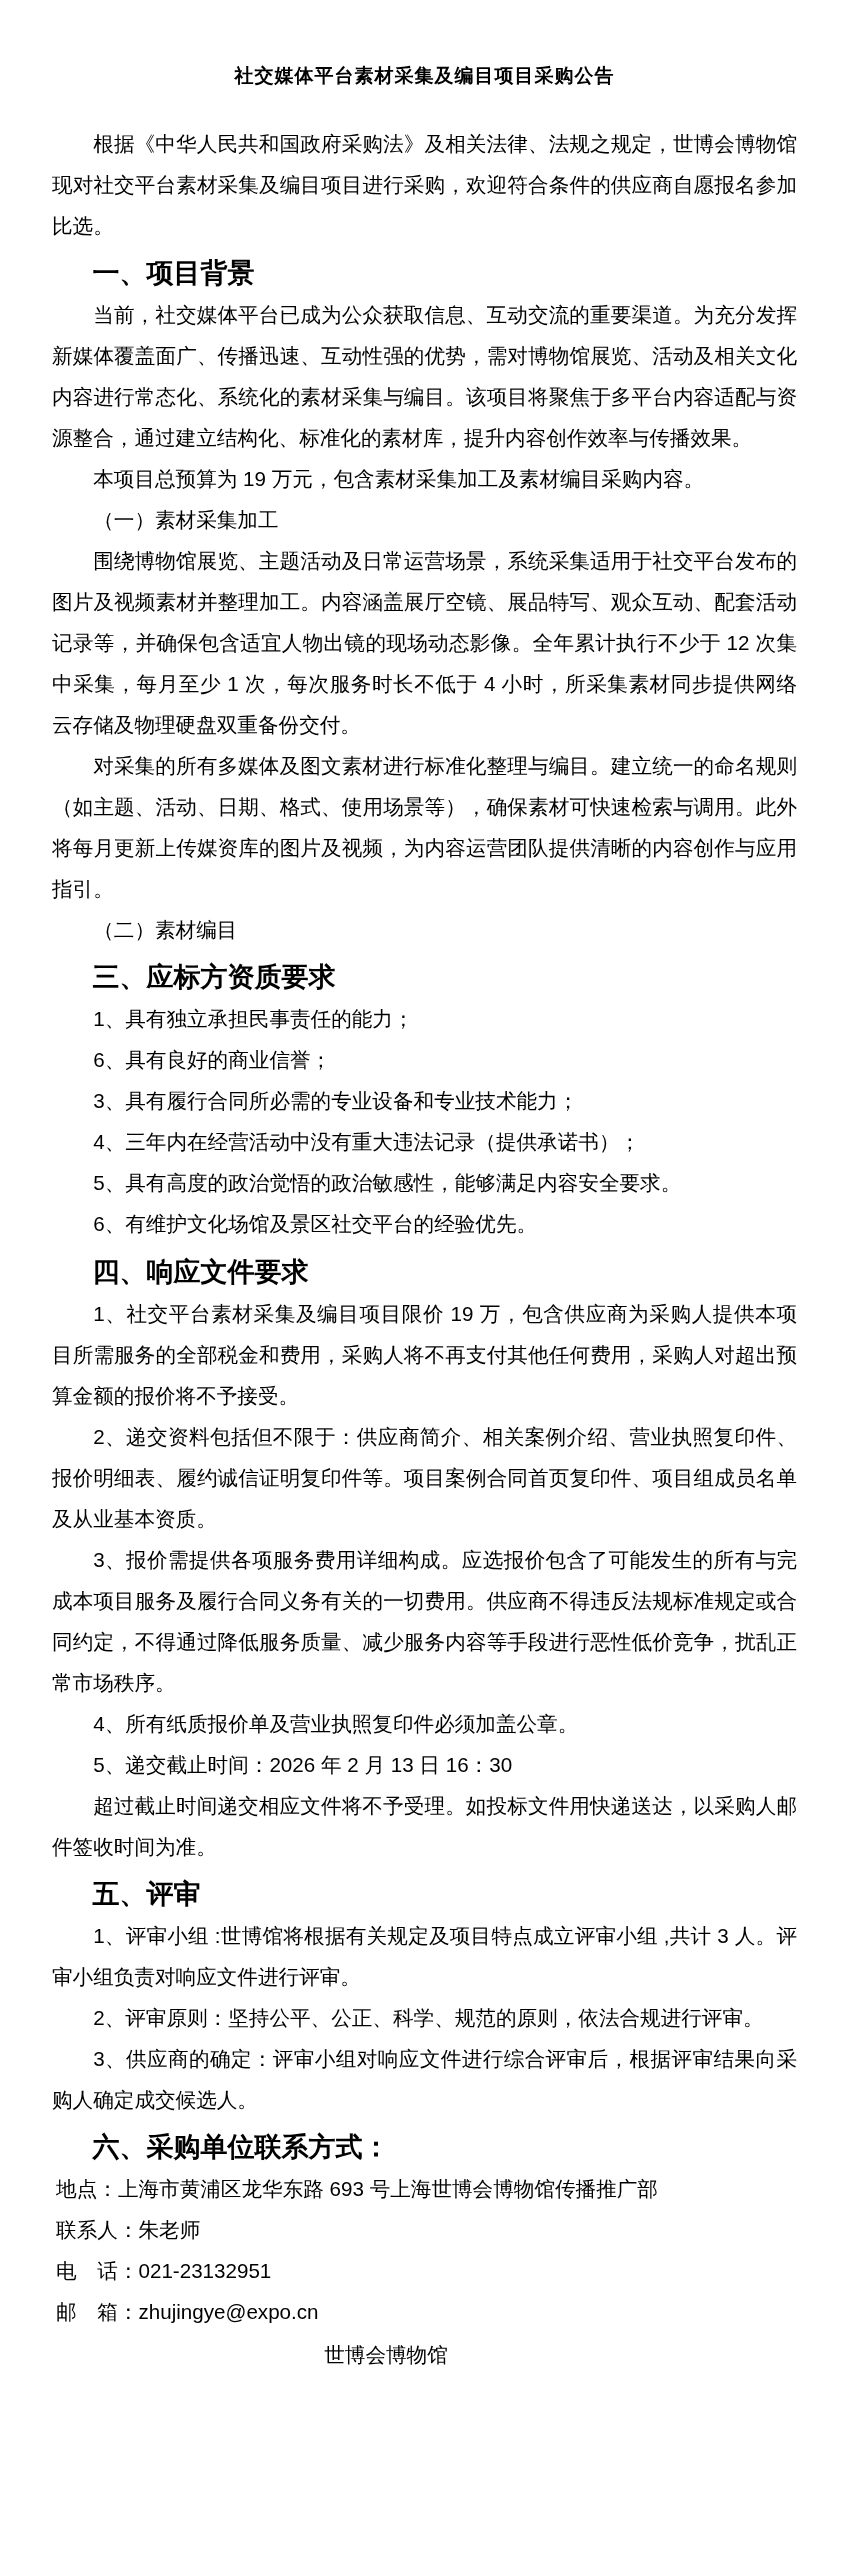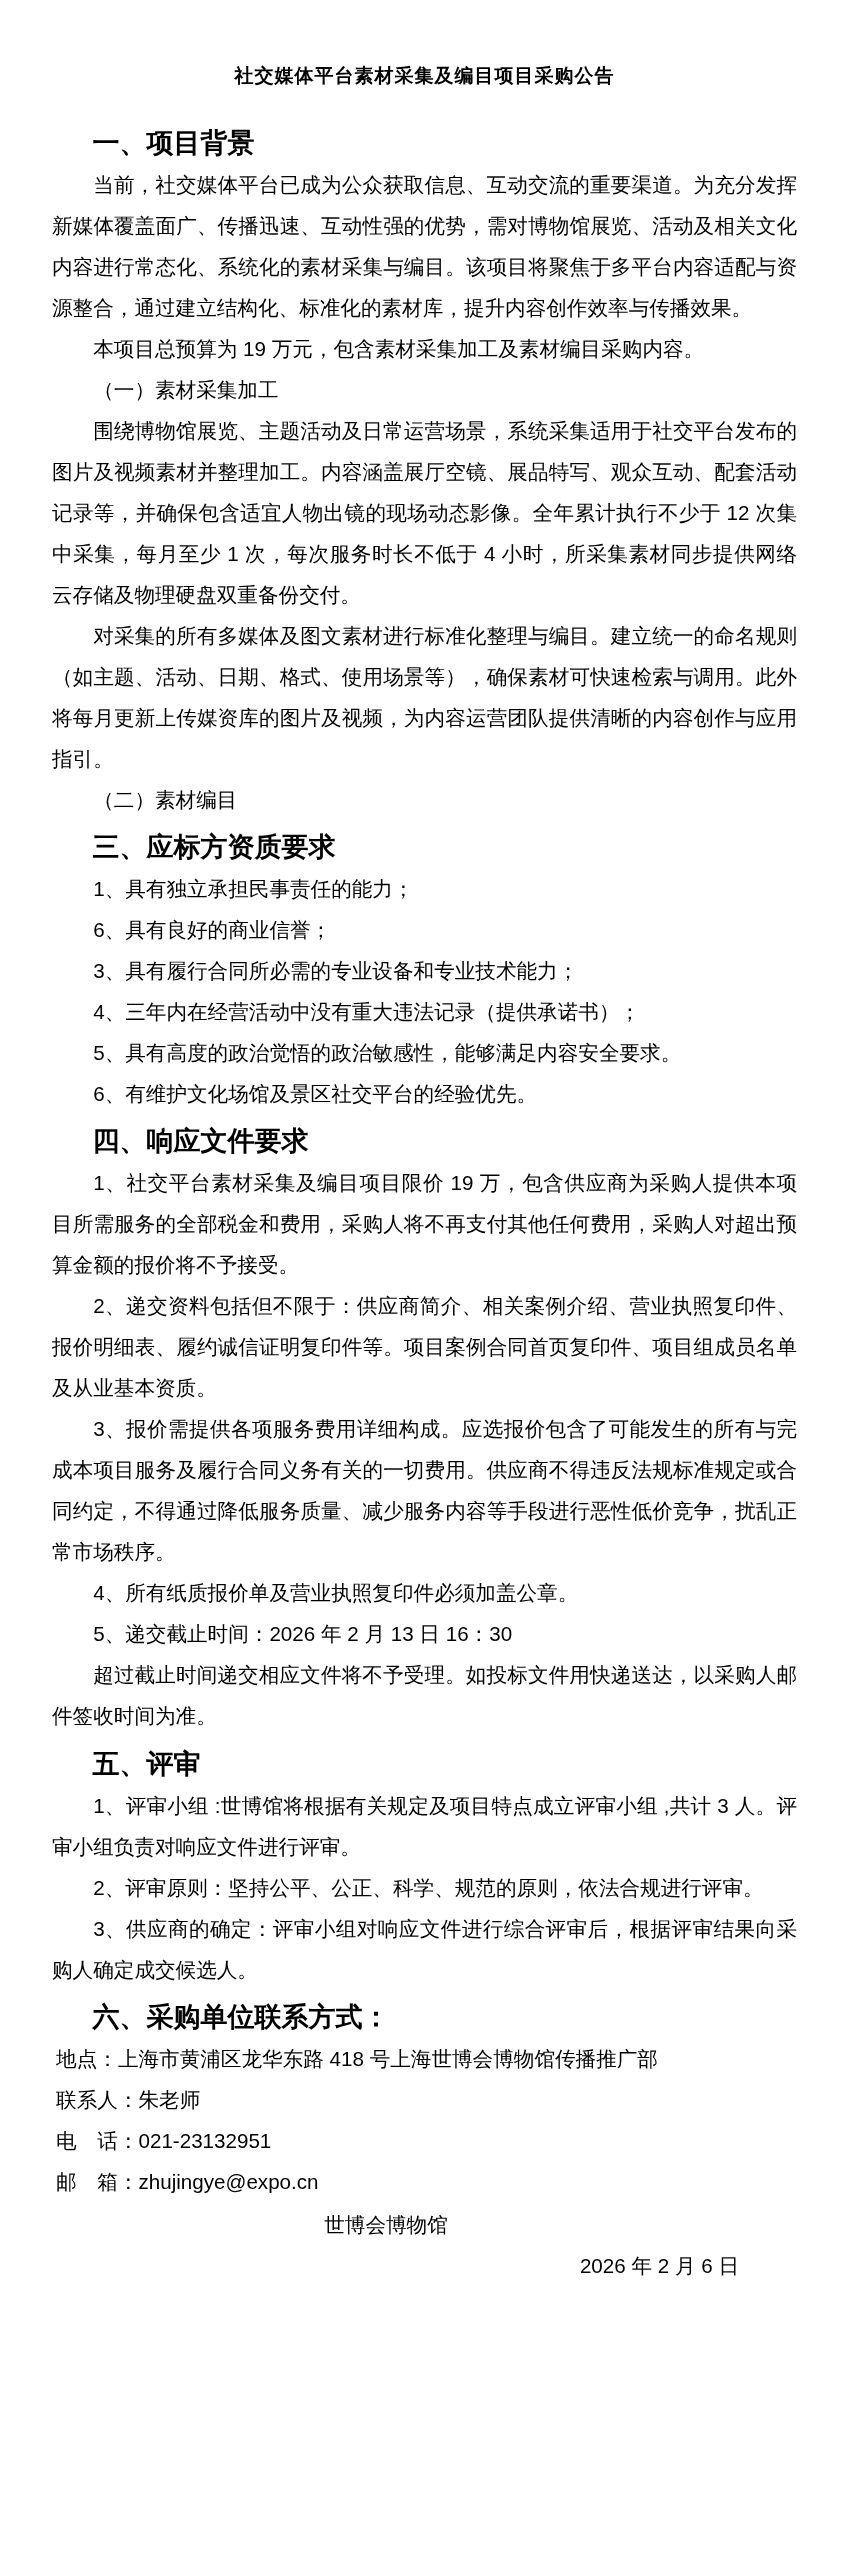--- a/index.html
+++ b/index.html
@@ -63,20 +63,21 @@
     text-align: right;
   }
 </style>
 </head>
 <body>
 
 <div class="page">
 
   <h1 class="doc-title">社交媒体平台素材采集及编目项目采购公告</h1>
 
+  <p class="para indent">根据《中华人民共和国政府采购法》及相关法律、法规之规定，世博会博物馆现对社交平台素材采集及编目项目进行采购，欢迎符合条件的供应商自愿报名参加比选。</p>
 
   <h2 class="sec-heading">一、项目背景</h2>
   <p class="para indent">当前，社交媒体平台已成为公众获取信息、互动交流的重要渠道。为充分发挥新媒体覆盖面广、传播迅速、互动性强的优势，需对博物馆展览、活动及相关文化内容进行常态化、系统化的素材采集与编目。该项目将聚焦于多平台内容适配与资源整合，通过建立结构化、标准化的素材库，提升内容创作效率与传播效果。</p>
 
   <p class="para indent">本项目总预算为 19 万元，包含素材采集加工及素材编目采购内容。</p>
   <p class="para indent">（一）素材采集加工</p>
   <p class="para indent">围绕博物馆展览、主题活动及日常运营场景，系统采集适用于社交平台发布的图片及视频素材并整理加工。内容涵盖展厅空镜、展品特写、观众互动、配套活动记录等，并确保包含适宜人物出镜的现场动态影像。全年累计执行不少于 12 次集中采集，每月至少 1 次，每次服务时长不低于 4 小时，所采集素材同步提供网络云存储及物理硬盘双重备份交付。</p>
   <p class="para indent">对采集的所有多媒体及图文素材进行标准化整理与编目。建立统一的命名规则（如主题、活动、日期、格式、使用场景等），确保素材可快速检索与调用。此外将每月更新上传媒资库的图片及视频，为内容运营团队提供清晰的内容创作与应用指引。</p>
   <p class="para indent">（二）素材编目</p>
 
@@ -95,24 +96,23 @@
   <p class="para indent">4、所有纸质报价单及营业执照复印件必须加盖公章。</p>
   <p class="para indent">5、递交截止时间：2026 年 2 月 13 日 16：30</p>
   <p class="para indent">超过截止时间递交相应文件将不予受理。如投标文件用快递送达，以采购人邮件签收时间为准。</p>
 
   <h2 class="sec-heading">五、评审</h2>
   <p class="para indent">1、评审小组 :世博馆将根据有关规定及项目特点成立评审小组 ,共计 3 人。评审小组负责对响应文件进行评审。</p>
   <p class="para indent">2、评审原则：坚持公平、公正、科学、规范的原则，依法合规进行评审。</p>
   <p class="para indent">3、供应商的确定：评审小组对响应文件进行综合评审后，根据评审结果向采购人确定成交候选人。</p>
 
   <h2 class="sec-heading">六、采购单位联系方式：</h2>
-  <p class="para contact-line">地点：上海市黄浦区龙华东路 418 号上海世博会博物馆传播推广部</p>
+  <p class="para contact-line">地点：上海市黄浦区龙华东路 693 号上海世博会博物馆传播推广部</p>
   <p class="para contact-line">联系人：朱老师</p>
   <p class="para contact-line">电　话：021-23132951</p>
   <p class="para contact-line">邮　箱：zhujingye@expo.cn</p>
 
   <div class="signature-block">
     <p class="para sig-org">世博会博物馆</p>
-    <p class="para sig-date">2026 年 2 月 6 日</p>
   </div>
 
 </div>
 
 
 </body></html>

